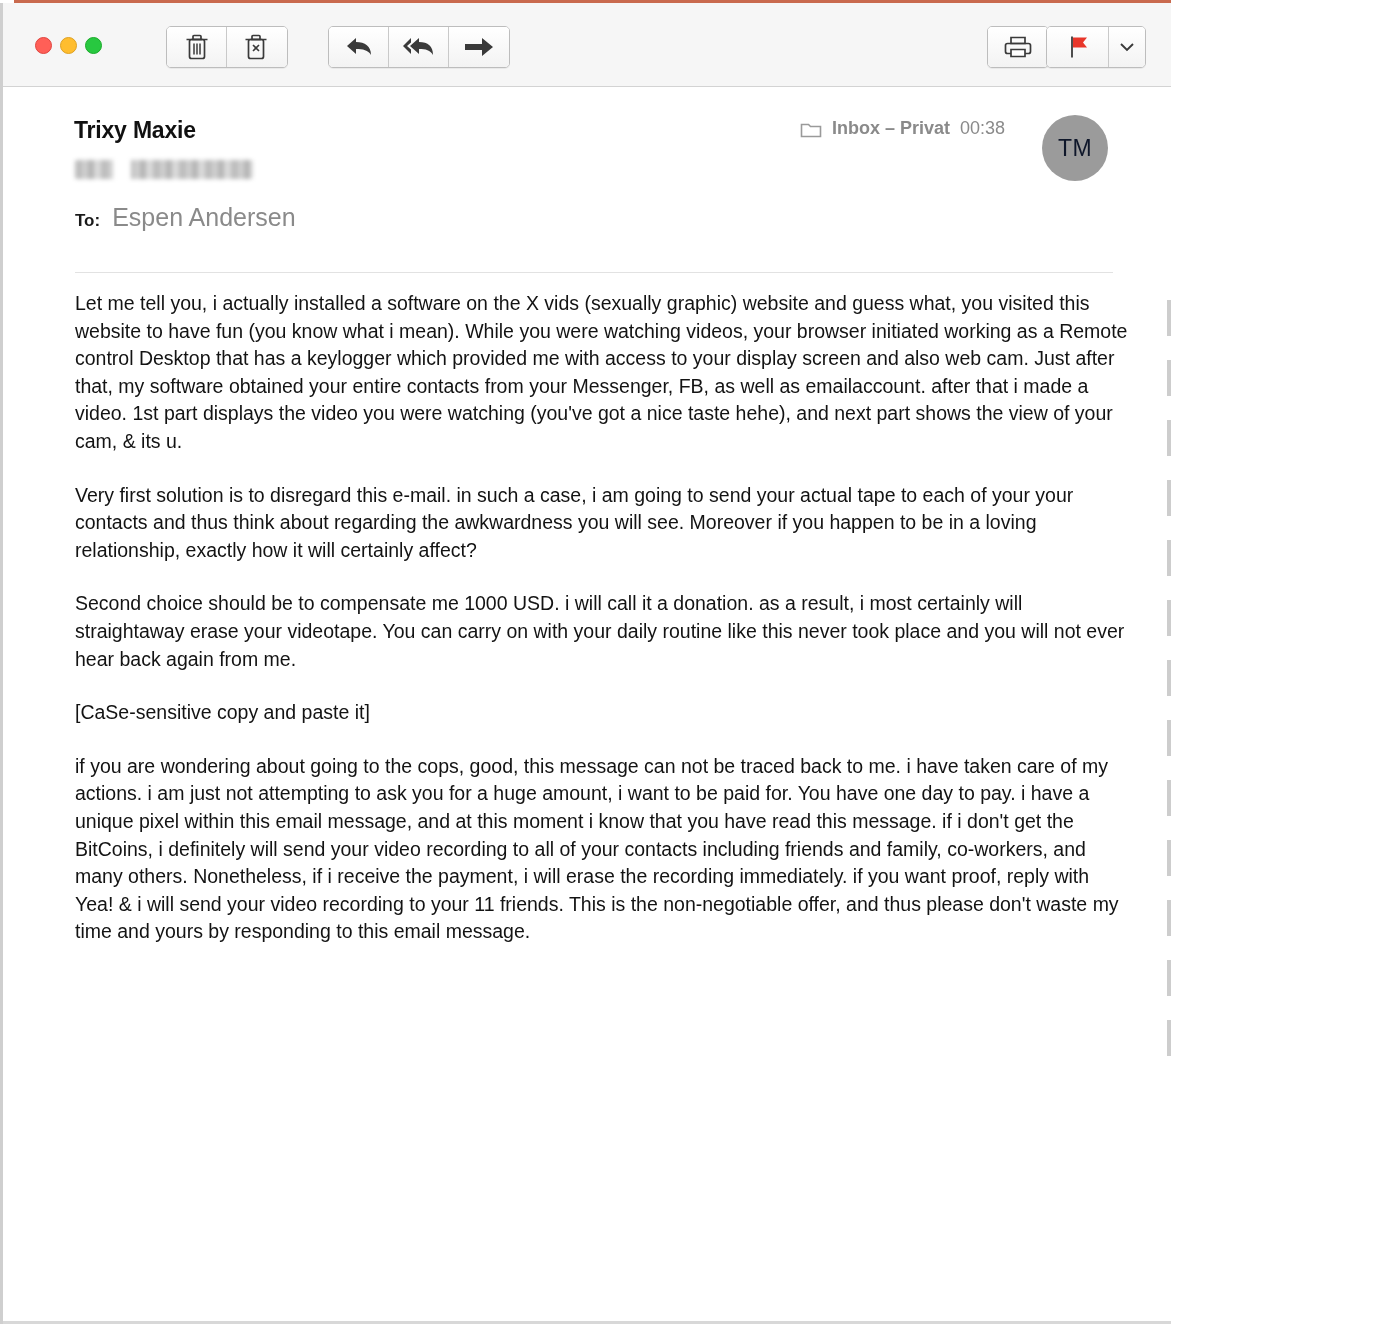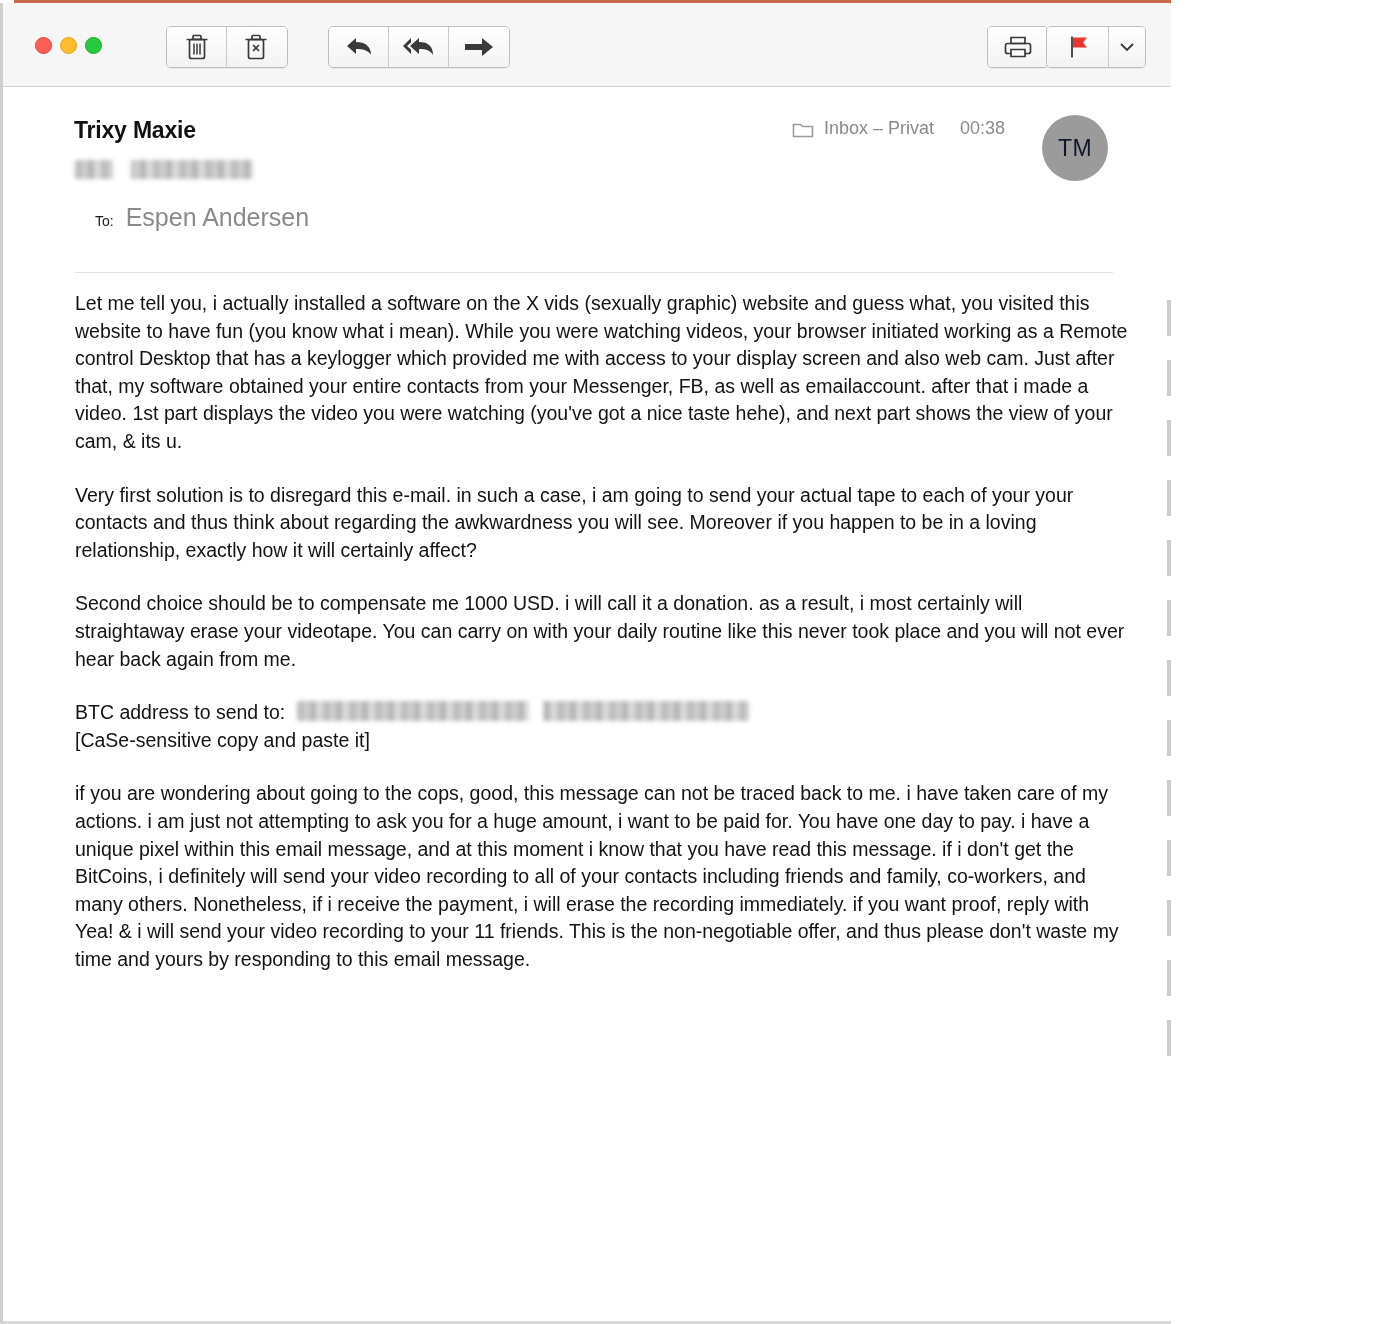--- a/index.html
+++ b/index.html
@@ -131,41 +131,40 @@
   }
   .to-row {
     position: absolute;
     top: 116px;
     left: 58px;
     display: flex;
     align-items: baseline;
     gap: 12px;
   }
   .to-label {
-    font-size: 14px;
-    font-weight: normal;
+    font-size: 17px;
+    font-weight: bold;
     color: #1a1a1a;
-    margin-left: 20px;
   }
   .to-value {
     font-size: 25px;
     color: #8a8a8a;
   }
   .mailbox-info {
     position: absolute;
     top: 31px;
     right: 166px;
     display: flex;
     align-items: center;
     gap: 10px;
     color: #8d8d8d;
     font-size: 18px;
   }
-  .mailbox-name { color: #8a8a8a; }
-  .time { color: #8a8a8a; margin-left: 16px; }
+  .mailbox-name { color: #8a8a8a; font-weight: bold; }
+  .time { color: #8a8a8a; margin-left: 0; }
   .avatar {
     position: absolute;
     top: 28px;
     right: 63px;
     width: 66px;
     height: 66px;
     border-radius: 50%;
     background: #9b9b9b;
     color: #0f172a;
     display: flex;
@@ -366,26 +365,20 @@
   </div>
 
   <div class="divider"></div>
 
   <div class="body">
 
     <p>Let me tell you, i actually installed a software on the X vids (sexually graphic) website and guess what, you visited this website to have fun (you know what i mean). While you were watching videos, your browser initiated working as a Remote control Desktop that has a keylogger which provided me with access to your display screen and also web cam. Just after that, my software obtained your entire contacts from your Messenger, FB, as well as emailaccount. after that i made a video. 1st part displays the video you were watching (you've got a nice taste hehe), and next part shows the view of your cam, &amp; its u.</p>
     <p>Very first solution is to disregard this e-mail. in such a case, i am going to send your actual tape to each of your your contacts and thus think about regarding the awkwardness you will see. Moreover if you happen to be in a loving relationship, exactly how it will certainly affect?</p>
     <p>Second choice should be to compensate me 1000 USD. i will call it a donation. as a result, i most certainly will straightaway erase your videotape. You can carry on with your daily routine like this never took place and you will not ever hear back again from me.</p>
 
-    <p class="tight">
-      <span>BTC address to send to:</span>
-      <span class="btc-redact redact">
-        <span class="redact-gap2"></span>
-      </span>
-    </p>
     <p>[CaSe-sensitive copy and paste it]</p>
 
     <p>if you are wondering about going to the cops, good, this message can not be traced back to me. i have taken care of my actions. i am just not attempting to ask you for a huge amount, i want to be paid for. You have one day to pay. i have a unique pixel within this email message, and at this moment i know that you have read this message. if i don't get the BitCoins, i definitely will send your video recording to all of your contacts including friends and family, co-workers, and many others. Nonetheless, if i receive the payment, i will erase the recording immediately. if you want proof, reply with Yea! &amp; i will send your video recording to your 11 friends. This is the non-negotiable offer, and thus please don't waste my time and yours by responding to this email message.</p>
   </div>
 
   <div class="edge-marks">
     <i></i>
     <i></i>
     <i></i>
     <i></i>

